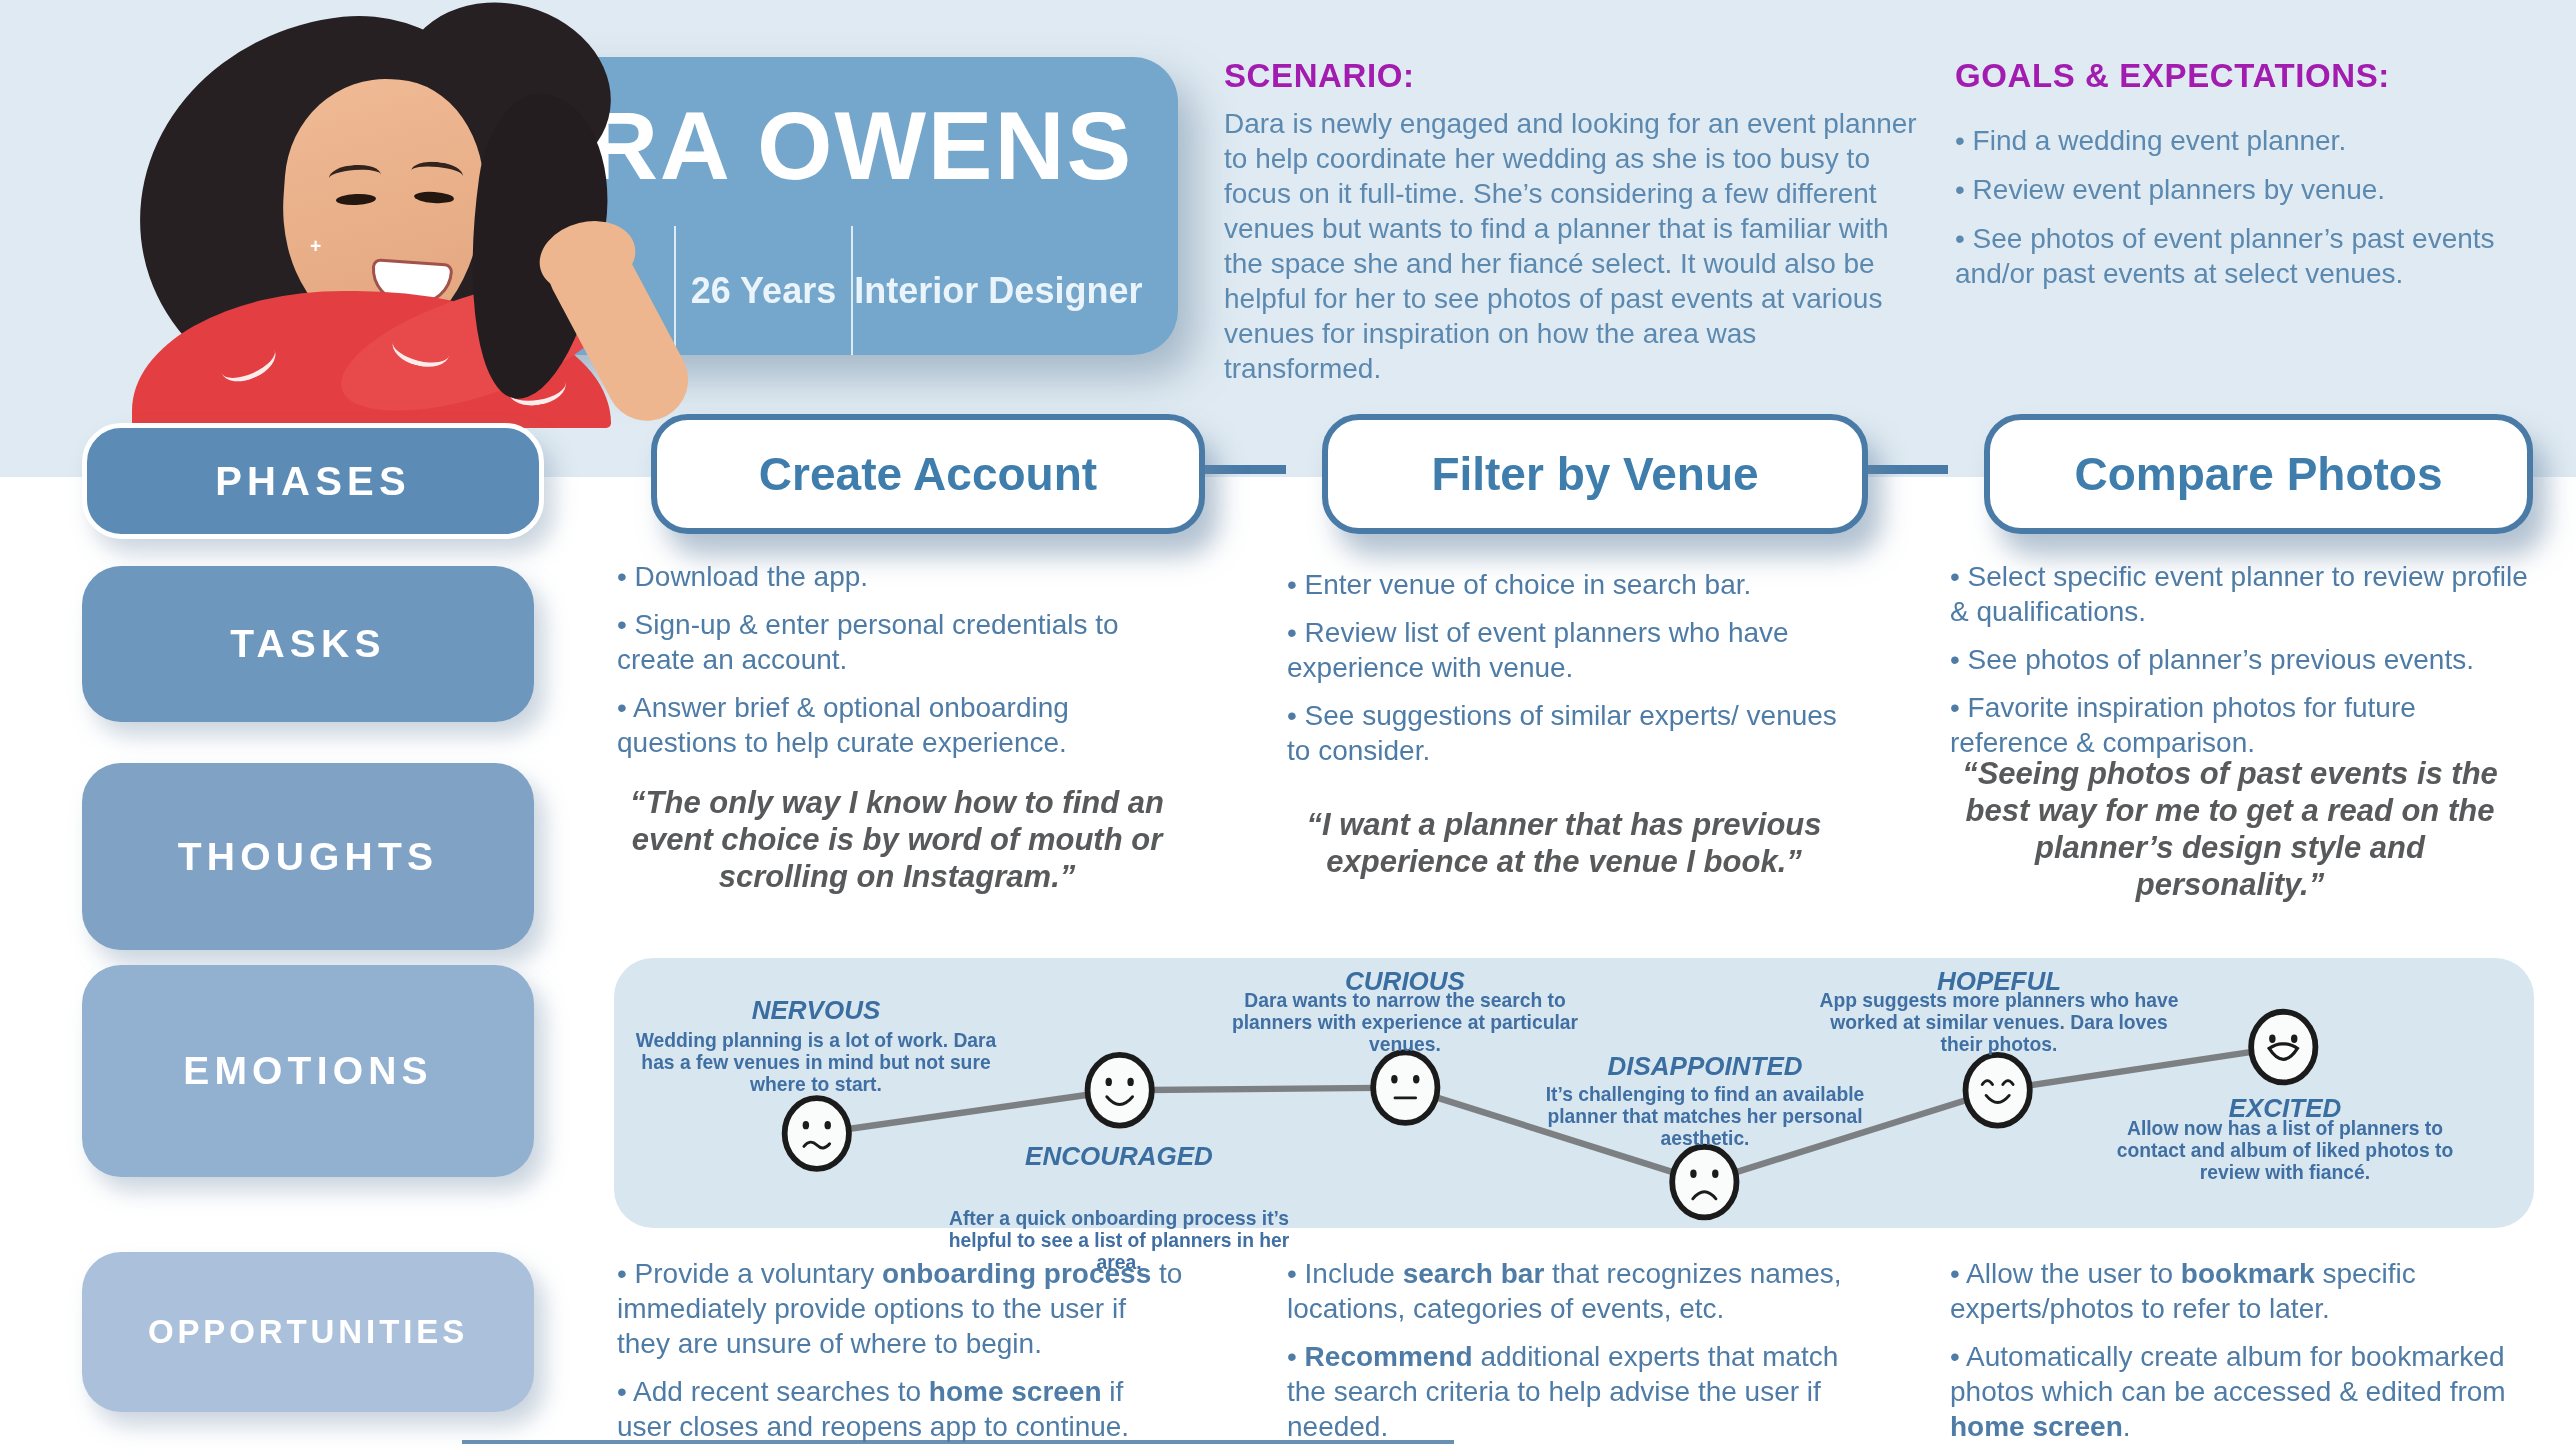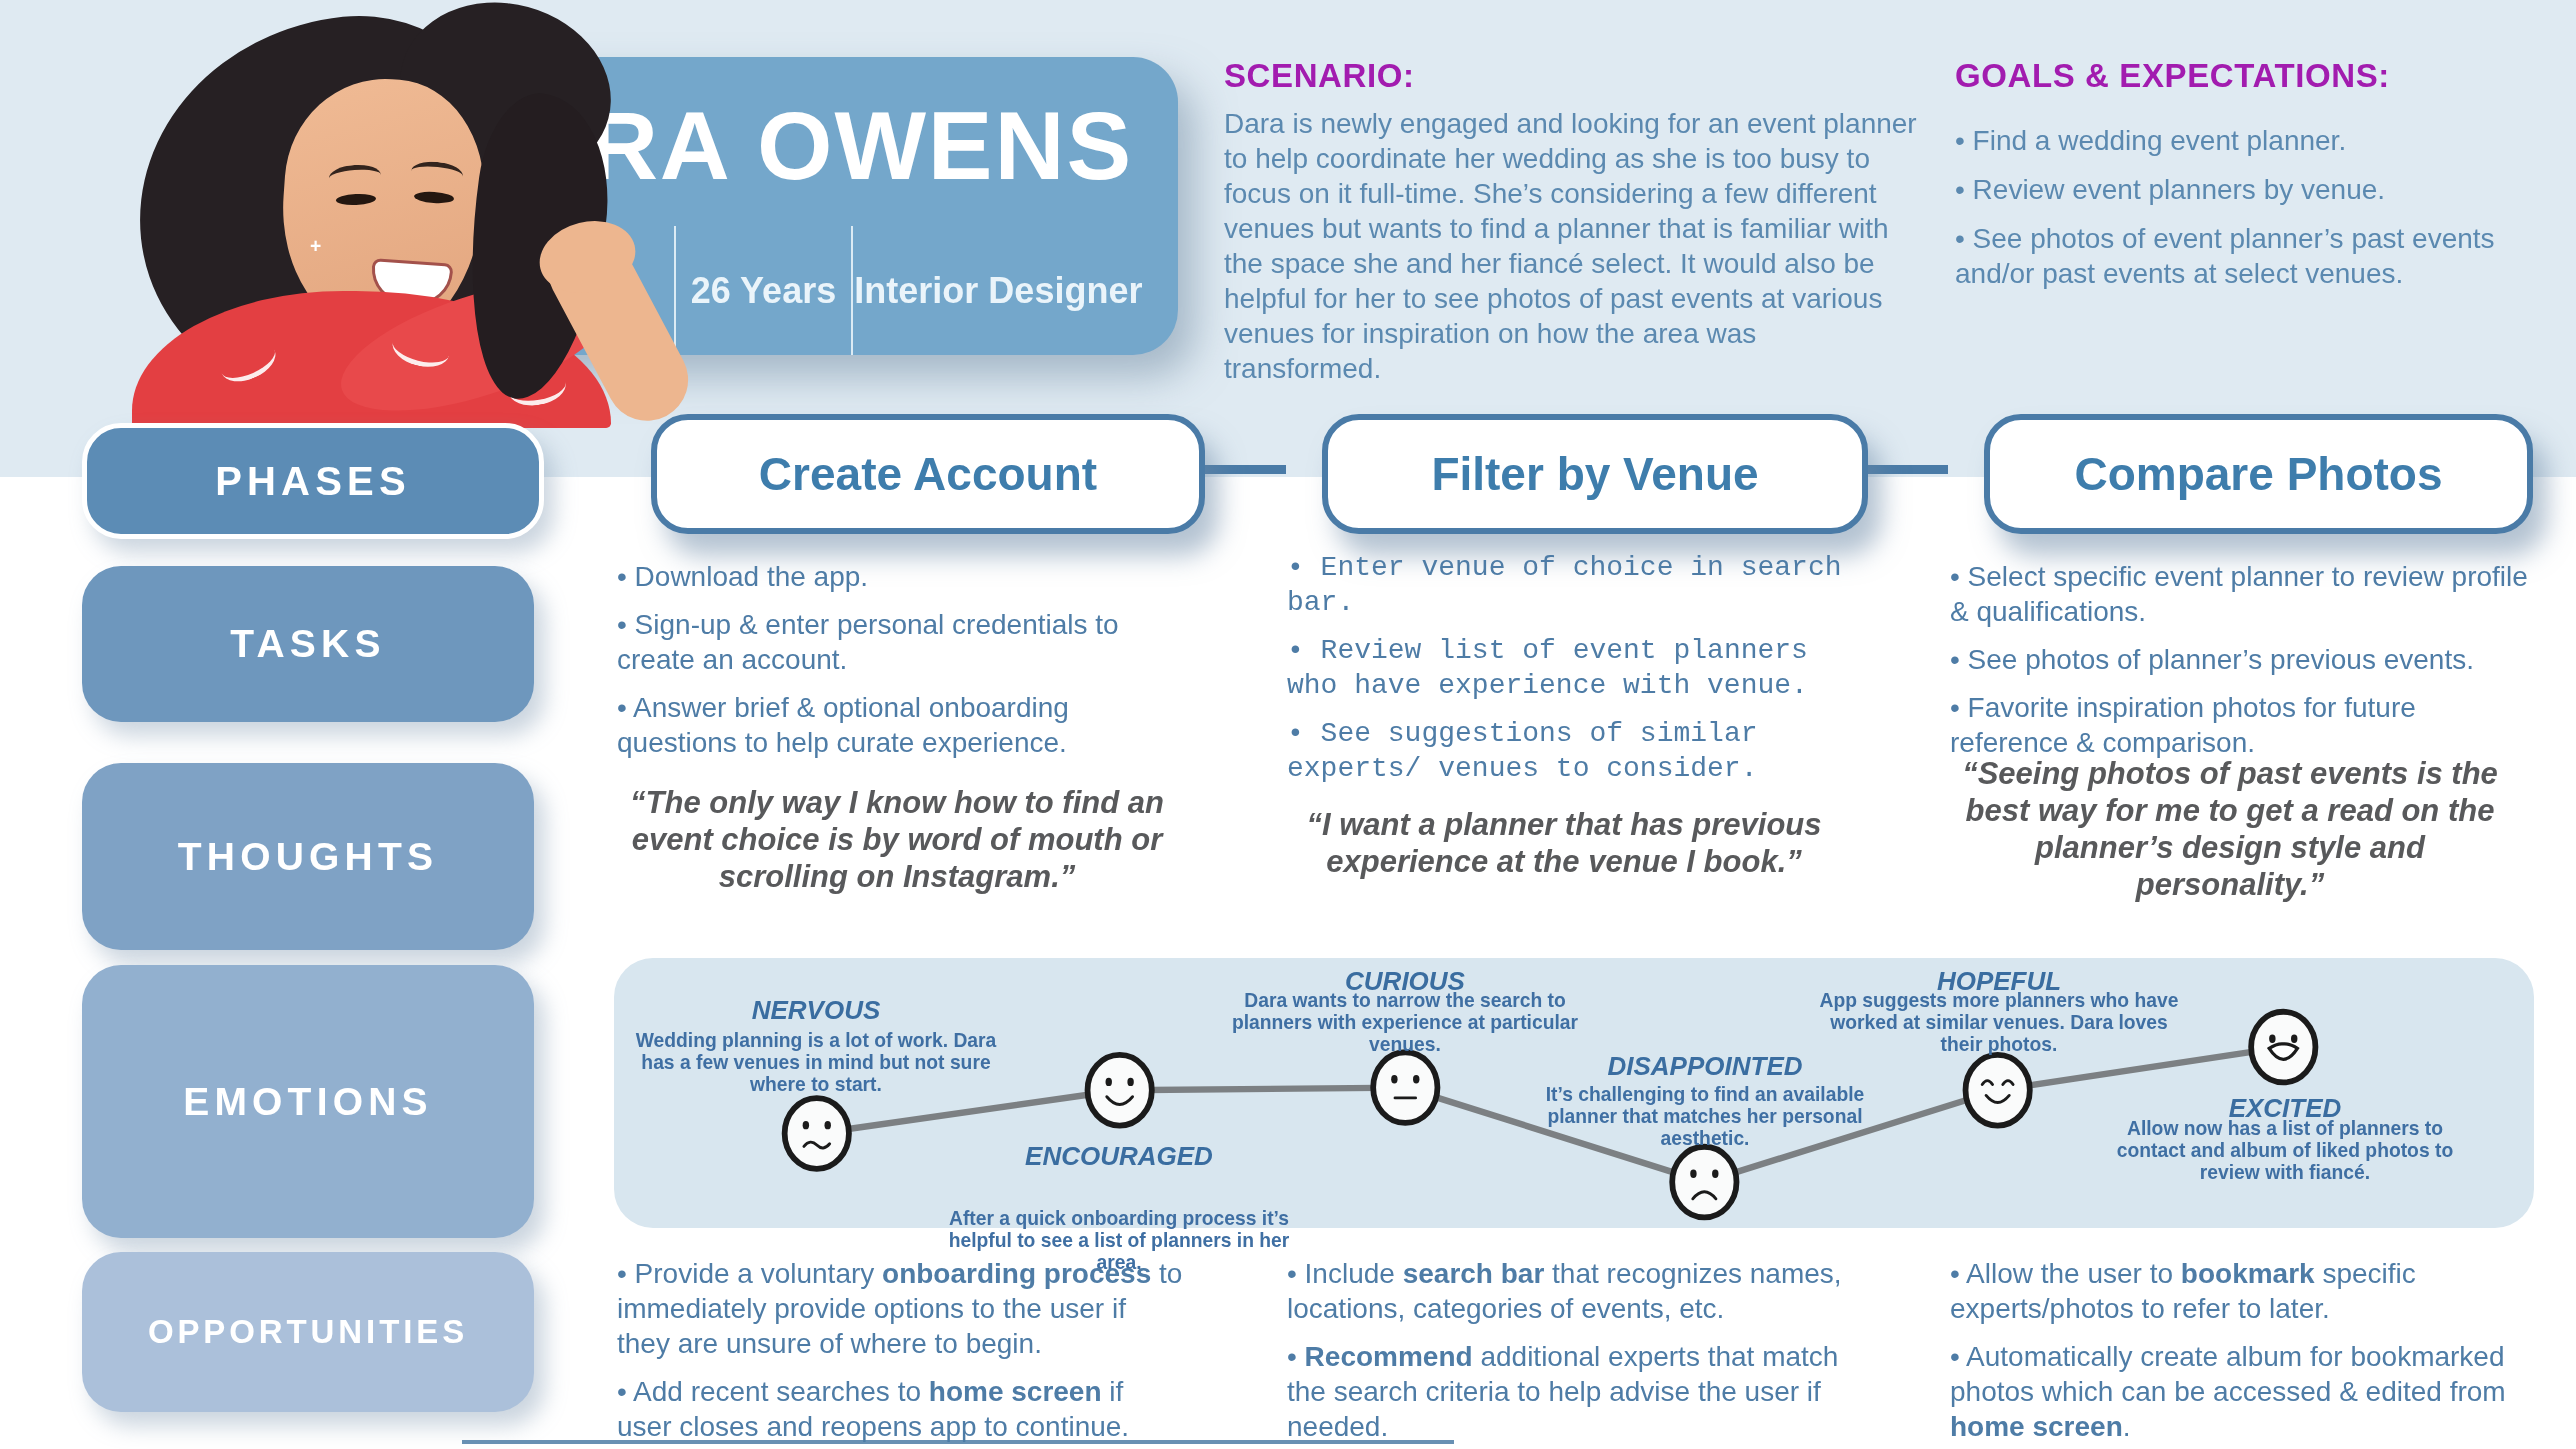--- a/index.html
+++ b/index.html
@@ -61,39 +61,39 @@
     font-size:28px;line-height:35px;font-weight:500;margin-top:17px;}
   .goals-list .bullet-item{margin-bottom:14px;}
 
   
   .pill{position:absolute;left:82px;width:452px;border-radius:39px;color:#fff;display:flex;
     align-items:center;justify-content:center;font-weight:800;letter-spacing:5.2px;text-align:center;
     box-shadow:10.3px 14px 22px rgba(125,150,175,.40);}
   .pill-phases{top:423px;height:106px;background:var(--phases_pill,#5c8cb5);font-size:40px;border:5.8px solid #fff;}
   .pill-tasks{top:566px;height:156px;background:var(--tasks_pill,#6e97bd);font-size:39px;}
   .pill-thoughts{top:763px;height:187px;background:var(--thoughts_pill,#7fa2c5);font-size:39px;}
-  .pill-emotions{top:965px;height:273px;background:var(--emotions_pill,#92b0cf);font-size:39px;}
+  .pill-emotions{top:965px;height:212px;background:var(--emotions_pill,#92b0cf);font-size:39px;}
   .pill-opportunities{top:1252px;height:160px;background:var(--opportunities_pill,#abc0da);font-size:33px;letter-spacing:3.9px;}
 
   
   .phase-box{position:absolute;top:414px;height:120px;background:#fff;border:6.4px solid #4a7ba7;border-radius:37px;
     display:flex;align-items:center;justify-content:center;color:#3e7dac;font-size:46px;font-weight:800;
     box-shadow:14px 22px 26px rgba(105,135,165,.5);box-sizing:border-box;margin-left:37px;}
   .phase-1{left:614px;width:554px;}
   .phase-2{left:1285px;width:546px;}
   .phase-3{left:1947px;width:549px;}
   .phase-connector{position:absolute;top:465px;height:9px;background:#4a7ba7;}
   .conn-1{left:1167px;width:119px;}
   .conn-2{left:1830px;width:118px;}
 
   
   .bullet-col{position:absolute;color:var(--accent_text,#4e7ca6);font-size:28px;line-height:35px;font-weight:500;}
   .bullet-col .bullet-item{margin-bottom:13px;}
   .tasks-1{left:617px;top:559px;width:567px;}
-  .tasks-2{left:1287px;top:550px;width:580px;font-family:Liberation Mono, monospace;}
+  .tasks-2{left:1287px;top:567px;width:580px;}
   .tasks-3{left:1950px;top:559px;width:580px;}
   .opps-1{left:617px;top:1256px;width:567px;}
   .opps-2{left:1287px;top:1256px;width:580px;}
   .opps-3{left:1950px;top:1256px;width:580px;}
   .bullet-item .bold{font-weight:800;}
 
   
   .quote{position:absolute;color:var(--quote_text,#58595b);font-size:31px;line-height:37px;font-weight:700;
     font-style:italic;text-align:center;}
   .quote-1{left:617px;top:784px;width:560px;}

